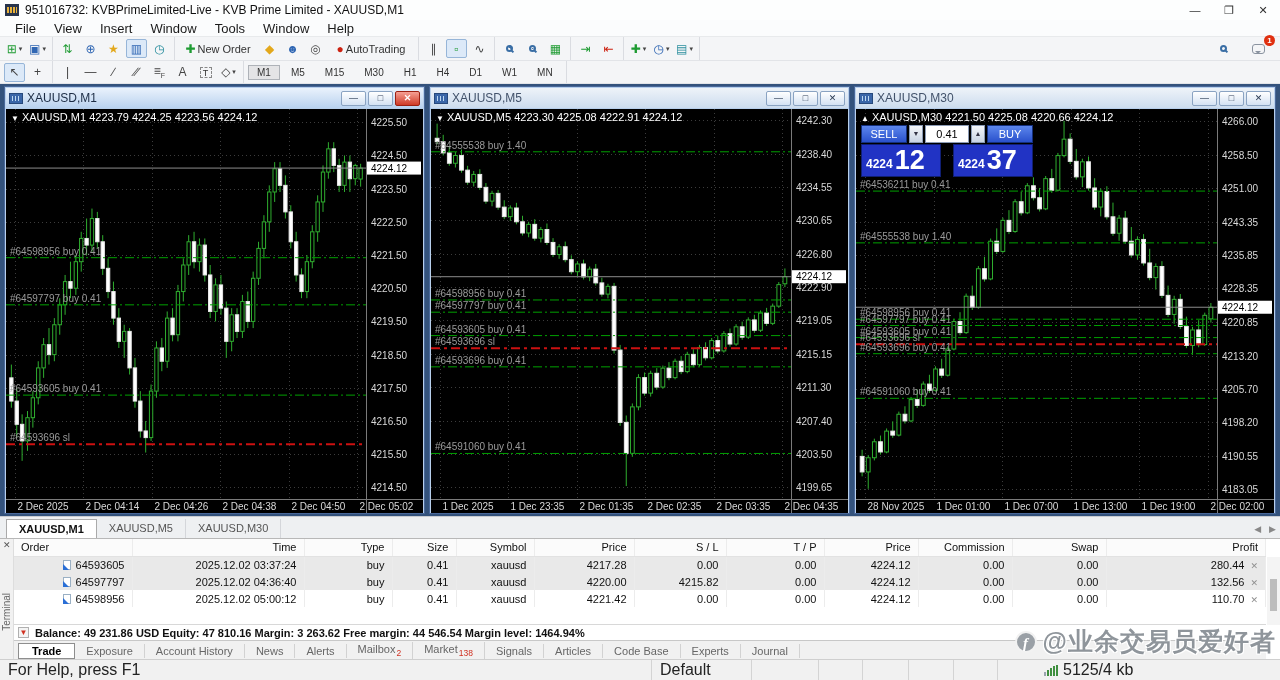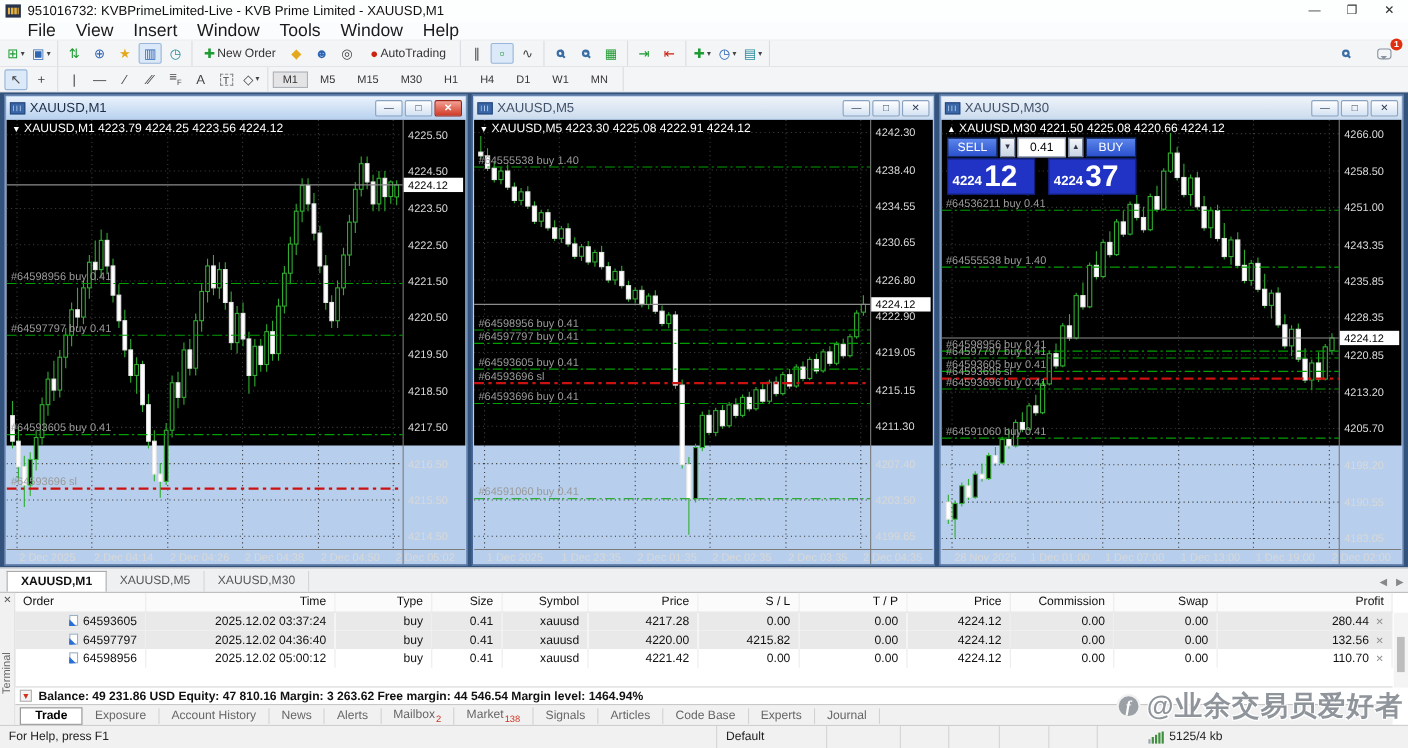--- a/index.html
+++ b/index.html
@@ -7,21 +7,21 @@
     font-family:"Liberation Sans", sans-serif; -webkit-font-smoothing:antialiased; }
   #app { position:relative; width:1280px; height:680px; background:#f3f4f6; }
 
   
   .titlebar { height:20px; background:#fdfefe; display:flex; align-items:center; font-size:12px; color:#111; padding-left:5px; }
   .app-icon { width:14px; height:12px; background:#28344c; margin-right:6px; position:relative; }
   .app-icon::after { content:""; position:absolute; left:2px; top:3px; width:10px; height:6px;
      background:linear-gradient(90deg,#e8b23c 2px,transparent 2px) 0 0/3px 100%; }
   .titlebar .wctl { margin-left:auto; display:flex; height:100%; }
   .titlebar .wctl span { width:34px; text-align:center; font-size:11px; color:#333; line-height:20px; }
-  .menubar { height:17px; background:#fbfcfd; border-bottom:1px solid #e8eaec; display:flex; align-items:center; font-size:16px; color:#1a1a1a; padding-left:16px; }
+  .menubar { height:17px; background:#fbfcfd; border-bottom:1px solid #e8eaec; display:flex; align-items:center; font-size:13px; color:#1a1a1a; padding-left:6px; }
   .menu-item { padding:0 9px; line-height:17px; }
 
   .toolbar { height:24px; background:#f4f5f7; border-bottom:1px solid #e2e4e8; display:flex; align-items:center; font-size:11px; color:#333; }
   .toolbar2 { height:23px; }
   .tgroup { display:flex; align-items:center; height:100%; padding:0 3px; border-right:1px solid #dadce1; }
   .tbtn { min-width:21px; height:19px; display:flex; align-items:center; justify-content:center;
           border:1px solid transparent; border-radius:2px; margin:0 1px; gap:2px; }
   .tbtn.pressed { background:#dcE9f8; border-color:#96b5d8; }
   .tbtn .g { font-size:12px; line-height:1; }
   .caret { font-size:7px; color:#444; }
@@ -44,21 +44,21 @@
   .wtitle { height:20px; display:flex; align-items:center; background:linear-gradient(#eaf2fc,#b9d2ef);
             font-size:12px; color:#1c2c44; padding:0 3px; gap:4px; }
   .mtwin.inactive .wtitle { background:linear-gradient(#eef3f9,#ccdcee); color:#42526a; }
   .wicon { width:14px; height:11px; background:#3a66a8; border:1px solid #27497c; position:relative; }
   .wicon::after { content:""; position:absolute; inset:2px 2px 2px 2px;
      background:linear-gradient(90deg,#bcd8f2 1px,transparent 1px) 0 0/3px 100%; }
   .wbtns { margin-left:auto; display:flex; gap:2px; }
   .wbtn { width:25px; height:15px; border:1px solid #8aa3c2; border-radius:2px; background:linear-gradient(#ffffff,#d4e2f3);
           font-size:9px; line-height:13px; text-align:center; color:#2c3c54; }
   .wbtn.close-active { background:linear-gradient(#f5a094,#cf3a26); border-color:#9c2012; color:#fff; font-weight:bold; }
-  .wbody { position:relative; height:296px; margin-top:1px; background:#000; }
+  .wbody { position:relative; height:404px; margin-top:1px; background:#000; }
   .chart-canvas { position:absolute; inset:0; }
   .info-line { position:absolute; top:2px; left:5px; color:#fff; font-size:11px; white-space:nowrap; z-index:3; }
   .info-line .tri { font-size:8px; margin-right:3px; }
 
   
   .oneclick { position:absolute; top:16px; left:5px; width:172px; z-index:4; font-family:"Liberation Sans",sans-serif;border-radius:10px; }
   .oc-row1 { display:flex; gap:2px; height:18px; }
   .oc-btn { flex:0 0 46px; background:linear-gradient(#5c86ec,#2a51cc); border:1px solid #14307e; color:#fff;
             font-size:11px; text-align:center; line-height:16px; }
   .oc-spin { flex:0 0 14px; background:linear-gradient(#f4f6f9,#c9d4e4); border:1px solid #8a9ab4; font-size:7px;
@@ -102,21 +102,21 @@
   .bal-ic { width:11px; height:11px; border:1px solid #b0b0b0; background:#f4f4f4; color:#d03020; font-size:8px;
      line-height:10px; text-align:center; }
   .term-tabs { position:absolute; left:14px; top:101px; width:1252px; height:20px; background:#f1f1f1;
      border-top:1px solid #c8c8c8; display:flex; align-items:center; font-size:11px; color:#666; }
   .ttab { padding:1px 11px; border-right:1px solid #d2d2d2; position:relative; }
   .ttab.active { background:#fff; border:1px solid #8e8e8e; color:#000; font-weight:bold; margin-left:4px; padding:1px 13px; }
   .ttab .badge { color:#d03020; font-size:8.5px; vertical-align:-3px; margin-left:1px; }
 
   
   .statusbar { position:absolute; top:659px; left:0; width:1280px; height:21px; background:#f1f1f1;
-     border-top:1px solid #cfcfcf; display:flex; align-items:center; font-size:11px; color:#222; }
+     border-top:1px solid #cfcfcf; display:flex; align-items:center; font-size:16px; color:#222; }
   .sb-cell { height:100%; border-right:1px solid #d4d4d4; display:flex; align-items:center; padding:0 8px; }
   .sb-help { width:652px; } .sb-profile { width:100px; }
   .sb-s1 { width:67px; } .sb-s2 { width:44px; } .sb-s3 { width:46px; } .sb-s4 { width:45px; } .sb-s5 { width:44px; }
   .sb-net { flex:1; border-right:none; padding-left:46px; gap:5px; }
   .hist { display:inline-flex; align-items:flex-end; gap:1px; height:11px; }
   .hist i { width:2px; background:#3f8f3f; display:inline-block; }
   .hist i:nth-child(1){height:4px;background:#9aa4ae;} .hist i:nth-child(2){height:6px;}
   .hist i:nth-child(3){height:8px;} .hist i:nth-child(4){height:10px;} .hist i:nth-child(5){height:11px;}
 
   

